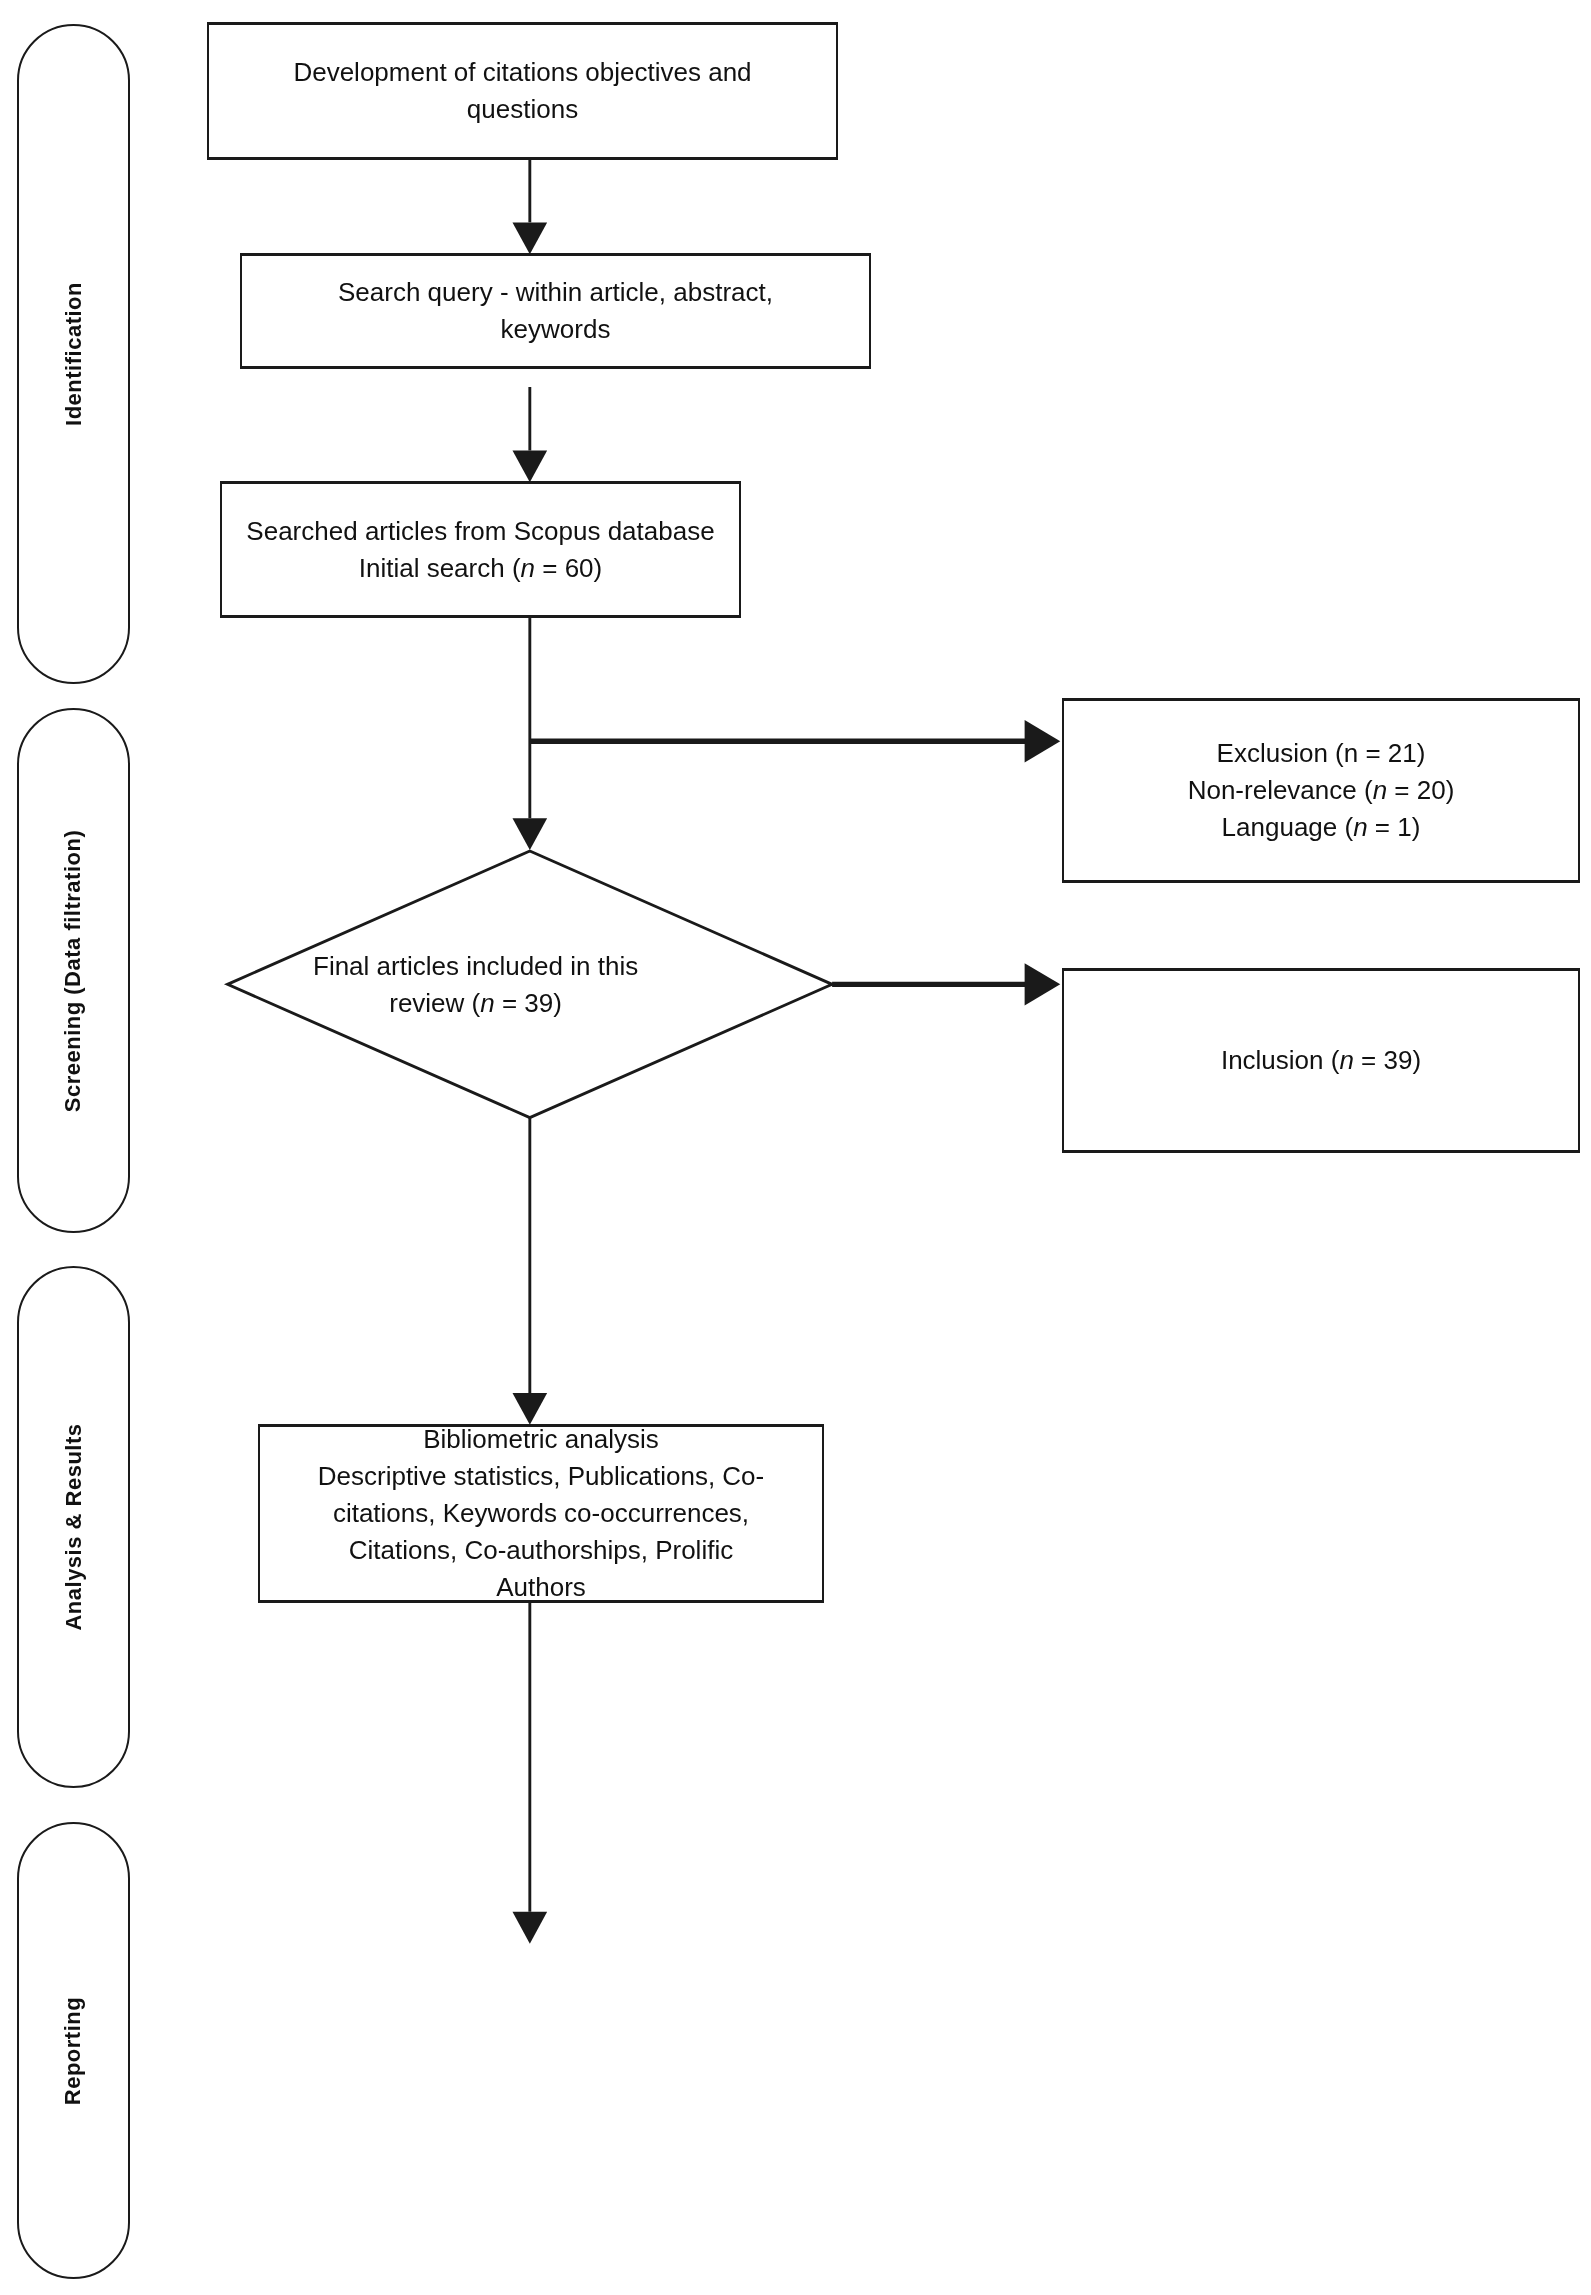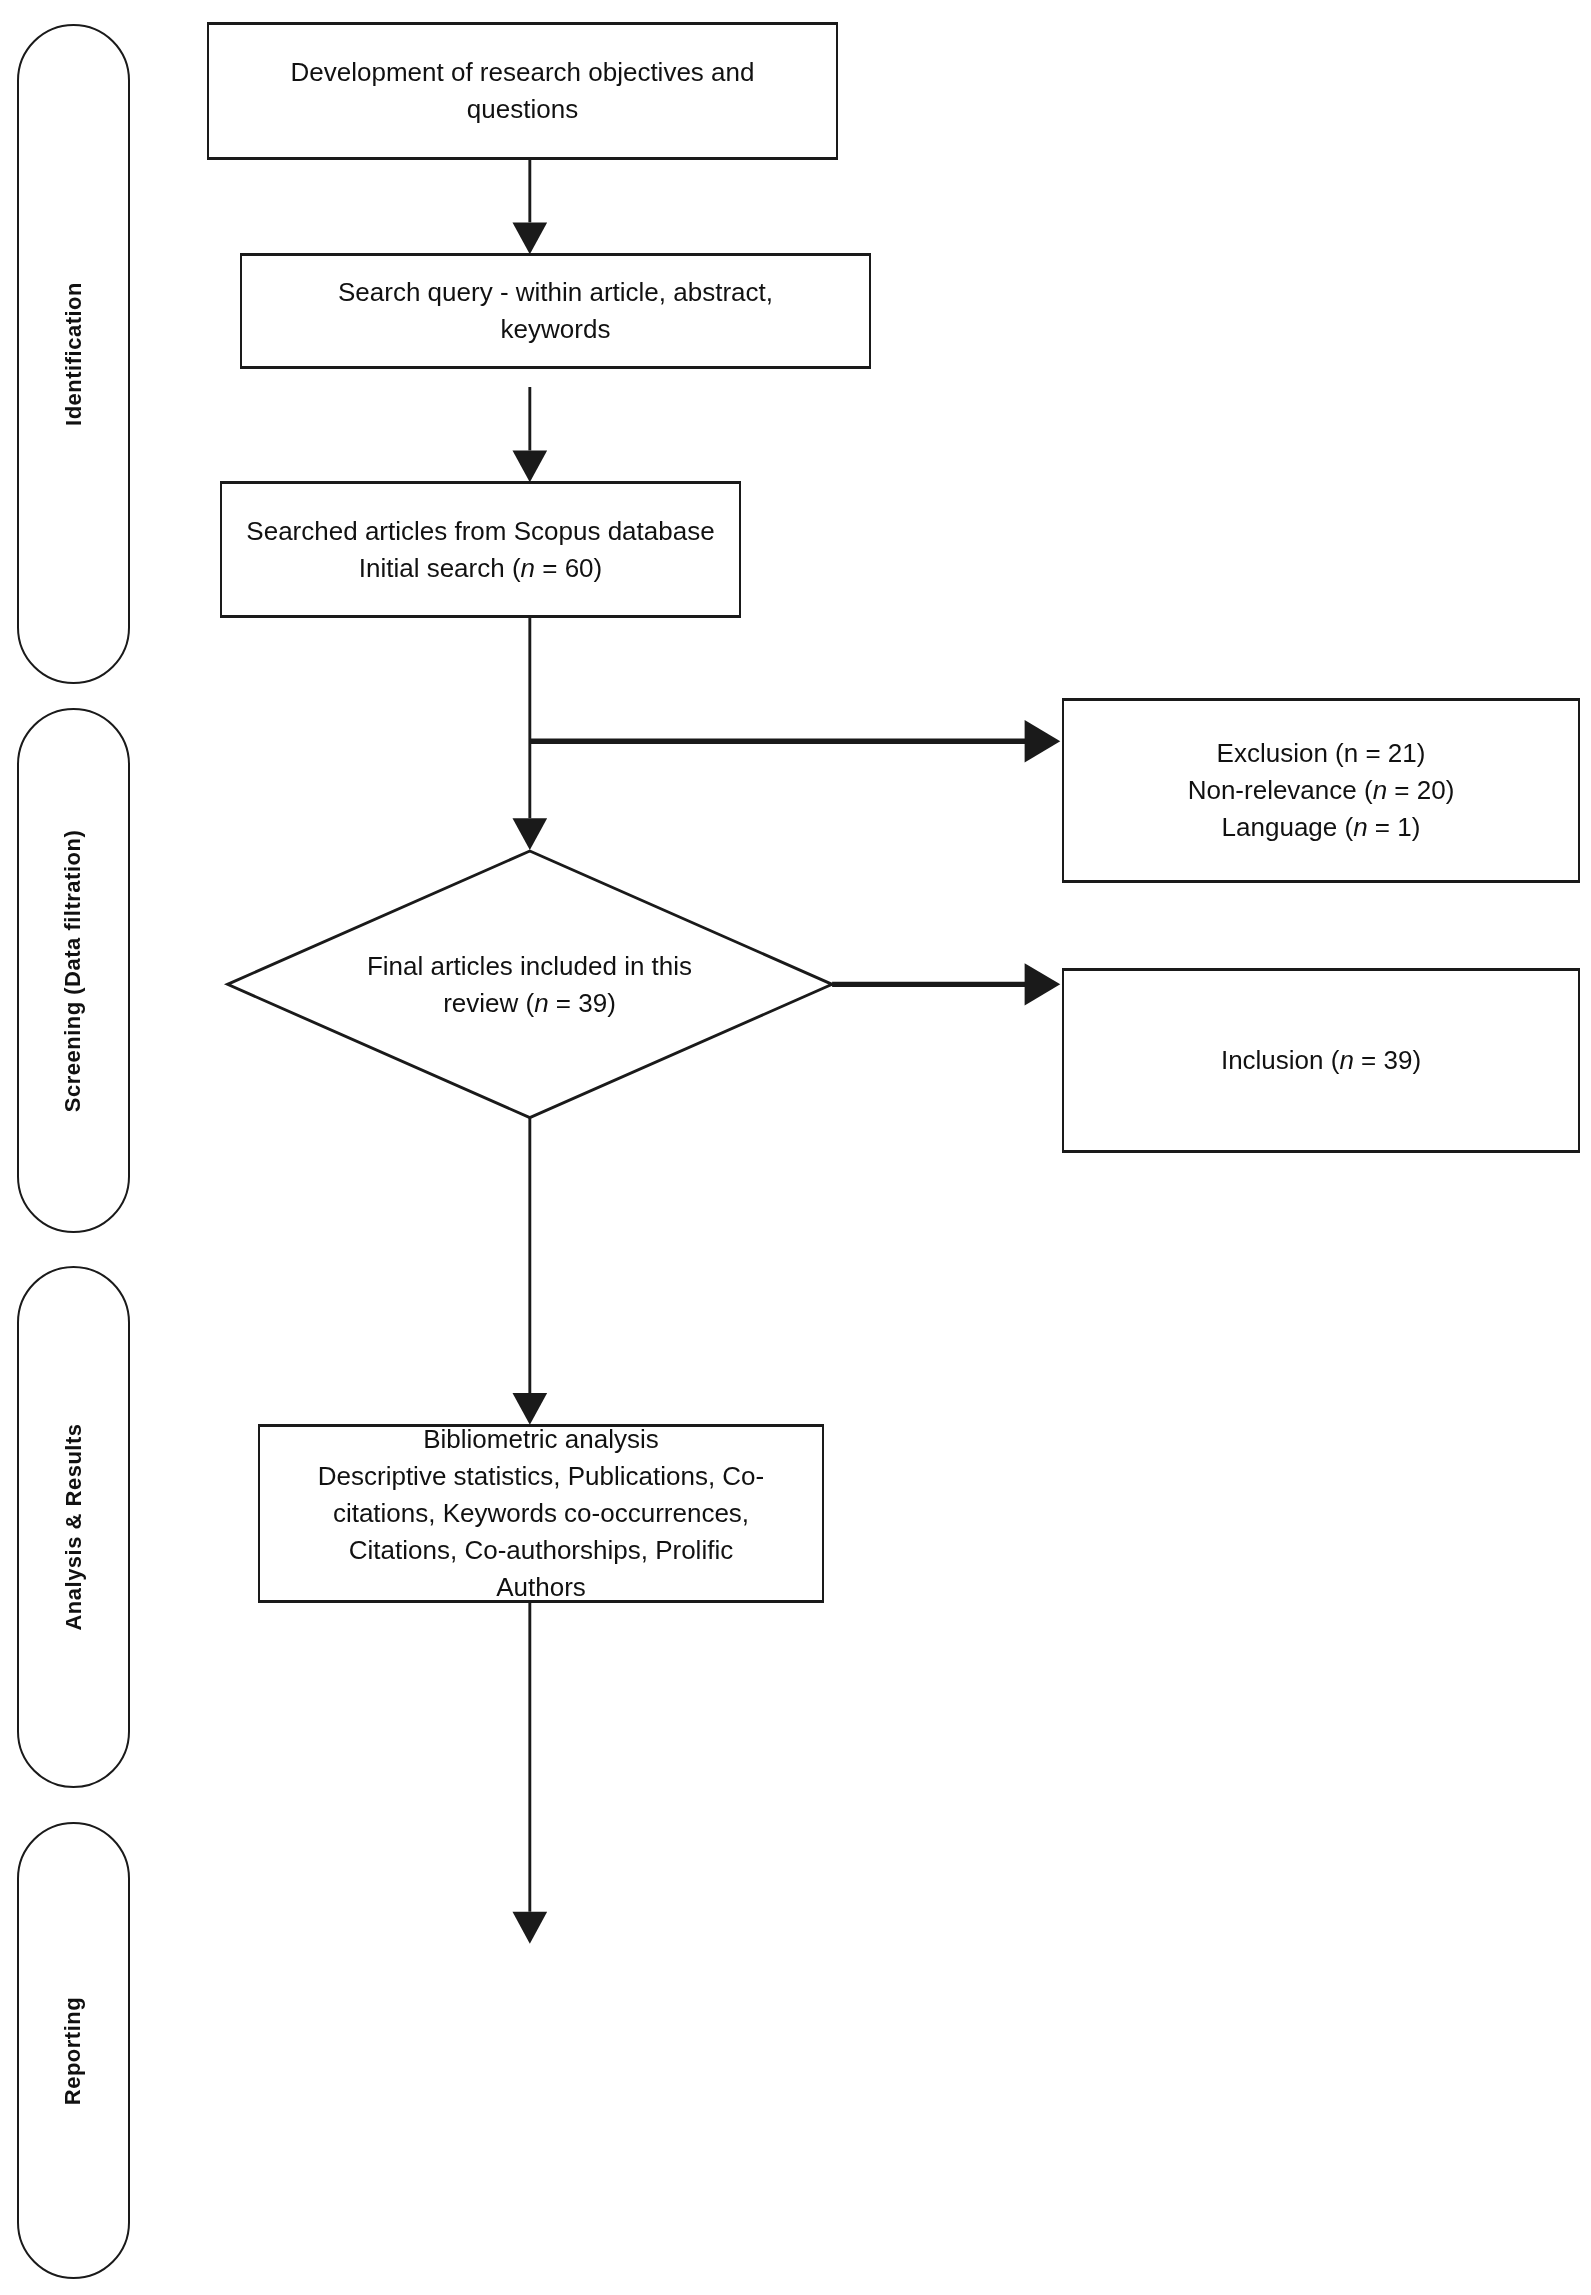--- a/index.html
+++ b/index.html
@@ -18,21 +18,21 @@
   }
   .node{
     position:absolute;background:#fff;
     border:solid #1a1a1a;border-width:3.9px 2.4px;
     display:flex;flex-direction:column;align-items:center;justify-content:center;
     box-sizing:border-box;text-align:center;
   }
   .txt{white-space:pre-line;font-size:26px;line-height:1.42;color:#111;}
   .txt.bold{font-weight:normal;}
   .diamond-label{
-    position:absolute;display:flex;align-items:center;justify-content:center;
+    position:absolute;display:flex;align-items:center;
     text-align:center;box-sizing:border-box;background:transparent;
   }
 </style>
 </head>
 <body>
 
 <div class="canvas">
 
   <svg class="connectors" viewBox="0 0 3306 4768" xmlns="http://www.w3.org/2000/svg">
     <g stroke="#1a1a1a" stroke-width="6" fill="none">
@@ -65,21 +65,21 @@
     <span>Screening (Data filtration)</span>
   </div>
   <div class="stage" style="top:1266px;height:522px;">
     <span>Analysis &amp; Results</span>
   </div>
   <div class="stage" style="top:1822px;height:457px;">
     <span>Reporting</span>
   </div>
 
   <div class="node" style="left:207px;top:21.7px;width:631px;height:138px;">
-    <div class="txt">Development of research objectives and
+    <div class="txt">Development of citations objectives and
 questions</div>
   </div>
 
   <div class="node" style="left:207px;top:253px;width:631px;height:116px;margin-left:33px;">
     <div class="txt">Search query - within article, abstract,
 keywords</div>
   </div>
 
   <div class="node" style="left:220px;top:481px;width:521px;height:137px;">
     <div class="txt">Searched articles from Scopus database

